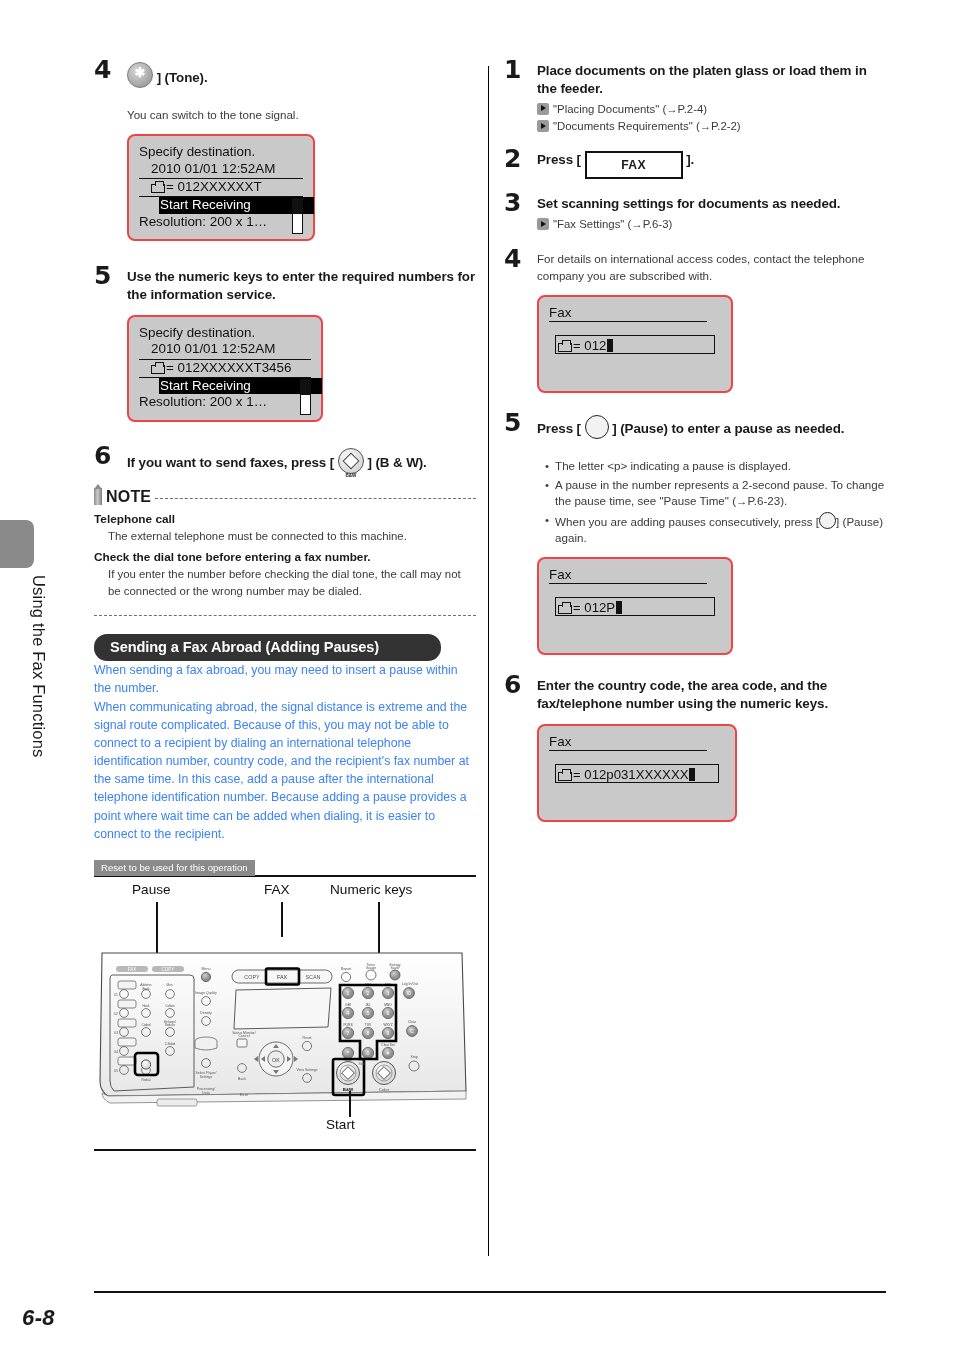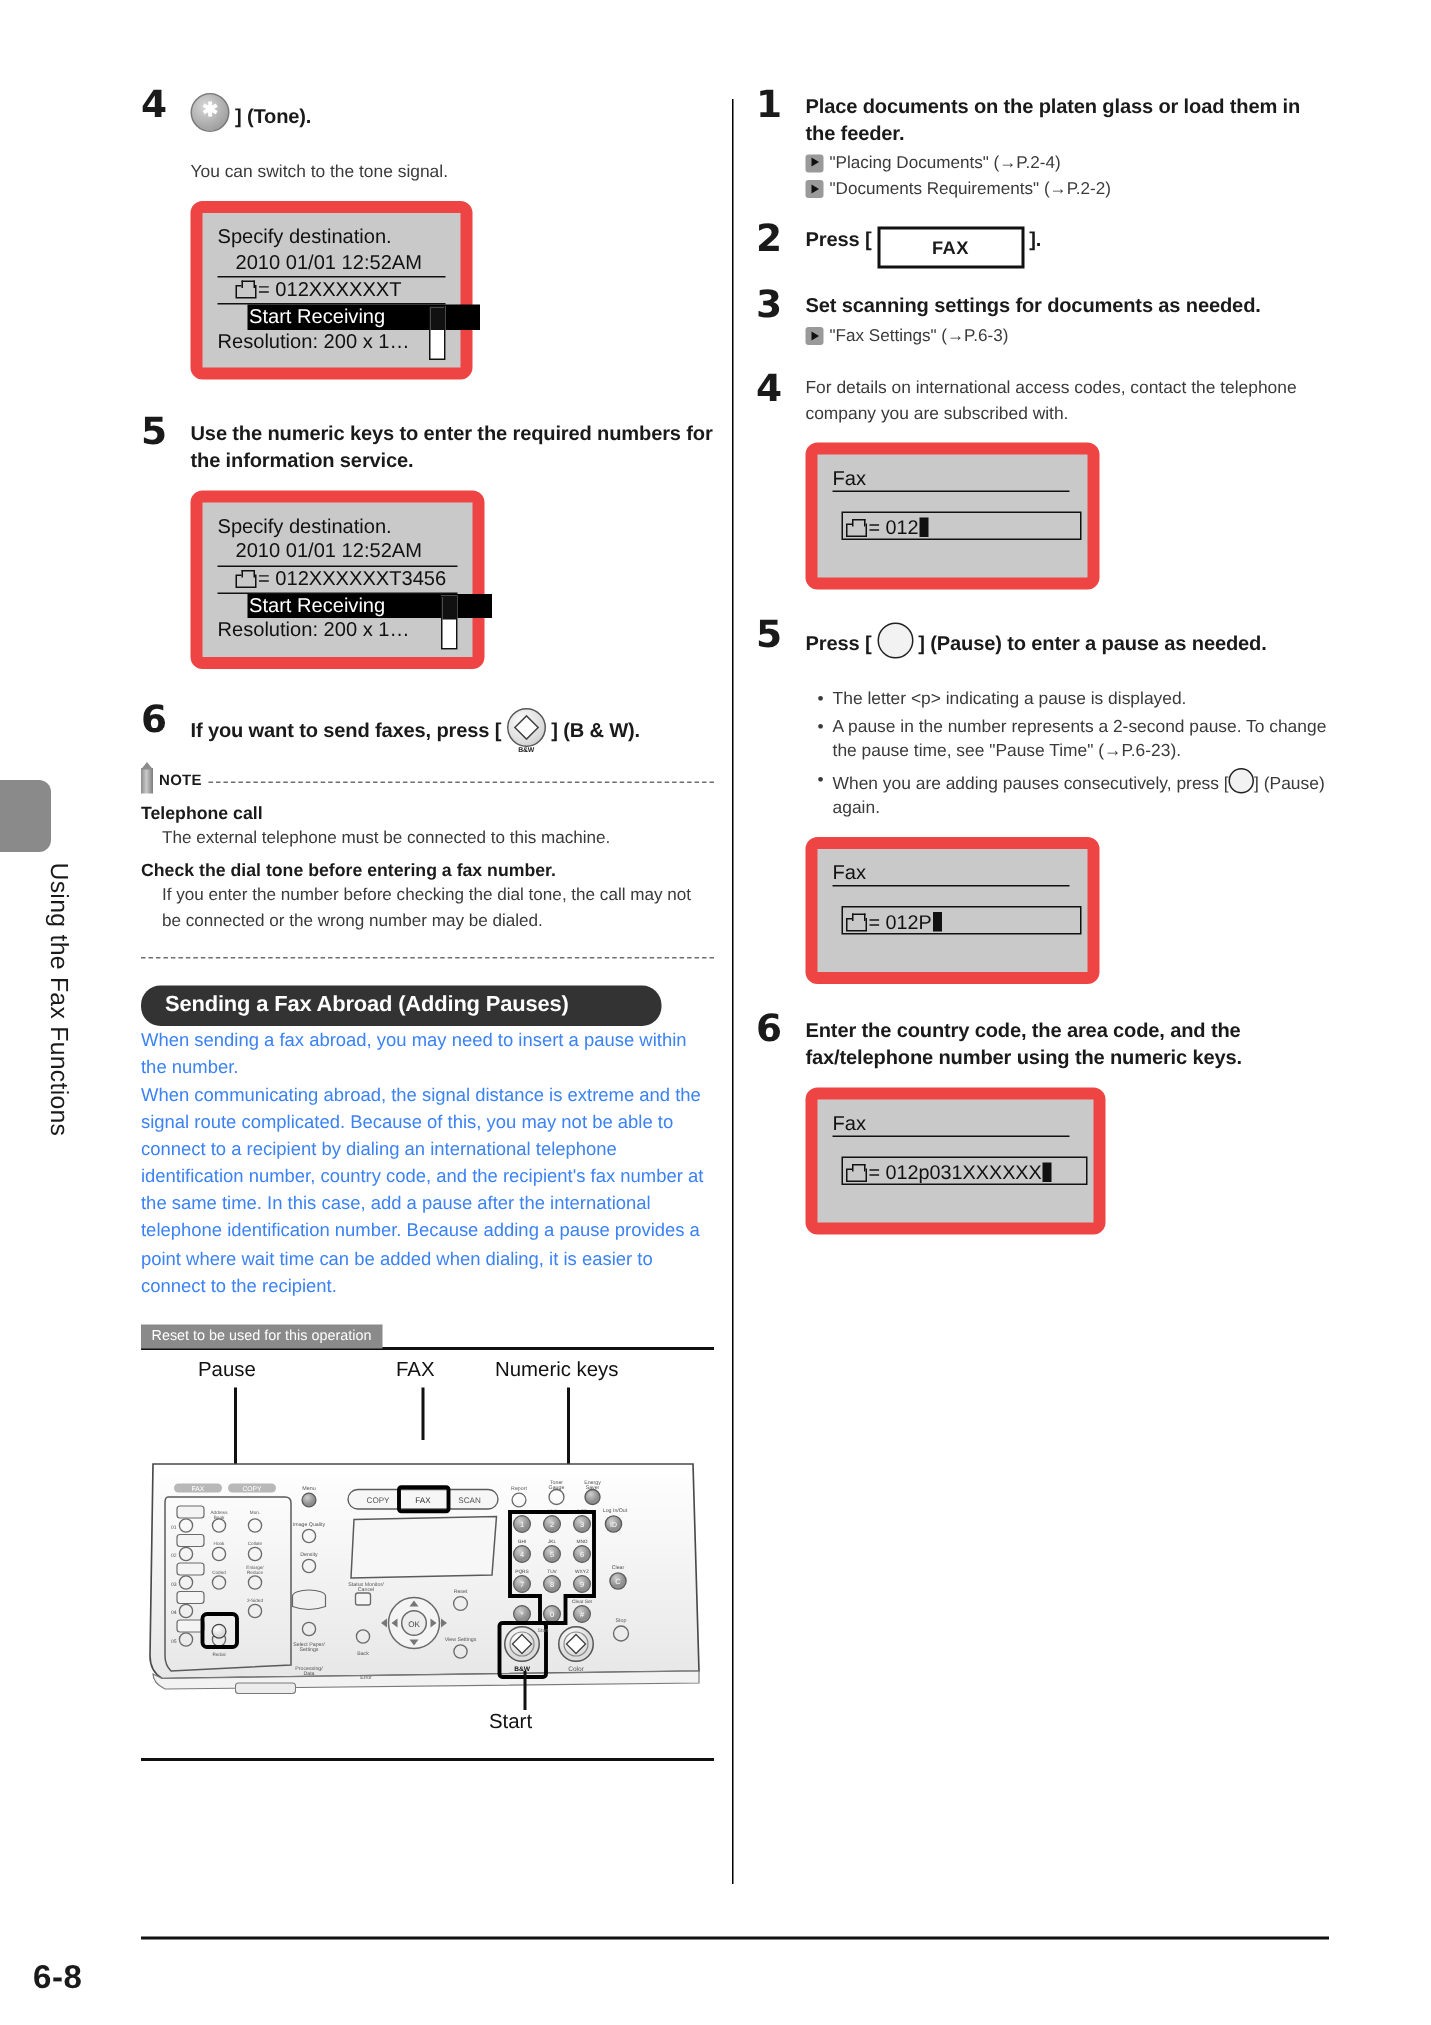--- a/index.html
+++ b/index.html
@@ -103,21 +103,21 @@
   .key-fax-btn {
     display: inline-block; vertical-align: -5px;
     min-width: 74px; padding: 4px 10px;
     border: 2px solid #111; background: #fff;
     font-size: 12.2px; font-weight: bold; text-align: center;
     letter-spacing: .3px;
   }
   
   .lcd {
     background: #c9c9c9;
-    border: 8px solid #ef4444;
+    border: 2px solid #ef4444;
     border-radius: 8px;
     margin: 11px 0 0 33px;
     padding: 8px 10px 9px 10px;
     font-family: "Liberation Sans", sans-serif;
     box-sizing: border-box;
   }
   .lcd-a { width: 188px; }
   .lcd-b { width: 196px; height: 98px; position: relative; }
   .lcd-line {
     font-size: 13.4px; line-height: 1.22; color: #111; white-space: nowrap;
@@ -168,21 +168,21 @@
   .note-head { display:flex; align-items:center; gap:4px; }
   .note-pencil {
     width: 8px; height: 17px; flex: none; position: relative;
     background: linear-gradient(to right,#8c8c8c,#c9c9c9 45%,#7d7d7d);
   }
   .note-pencil::before {
     content:""; position:absolute; left:0; top:-4px;
     border-left:4px solid transparent; border-right:4px solid transparent;
     border-bottom:5px solid #8c8c8c;
   }
-  .note-word { font-size: 10px; font-weight: bold; letter-spacing:.2px; }
+  .note-word { font-size: 16px; font-weight: bold; letter-spacing:.2px; }
   .note-dash { flex:1; border-top: 1.6px dashed #6f6f6f; margin-top:3px; }
   .note-b { font-size: 11.8px; font-weight: bold; margin-top: 6px; }
   .note-p { font-size: 11.4px; color:#3a3a3a; line-height:1.45;
             margin: 2px 0 0 14px; }
   #note-bottom-dash {
     border-top: 1.6px dashed #6f6f6f; margin-top: 16px;
   }
   
   #section-pill {
     margin-top: 18px;
@@ -209,21 +209,21 @@
   #fig-bottom-rule { border-top: 2.4px solid #111; margin-top: 26px; }
   
   .cp { position:absolute; left:0; top:0; width:375px; height:175px; }
   
   #footer-rule {
     position:absolute; left:94px; top:1291px; width:792px;
     border-top: 2.2px solid #111;
   }
   #page-no {
     position:absolute; left:22px; top:1305px;
-    font-size: 22px; font-weight: bold; letter-spacing: .4px;
+    font-size: 22px; font-weight: bold; letter-spacing: .4px; font-style: italic;
   }
 </style>
 </head>
 <body>
 
 <div id="side-tab"></div>
 <div id="side-label">Using the Fax Functions</div>
 
 <div id="col-divider"></div>
 

